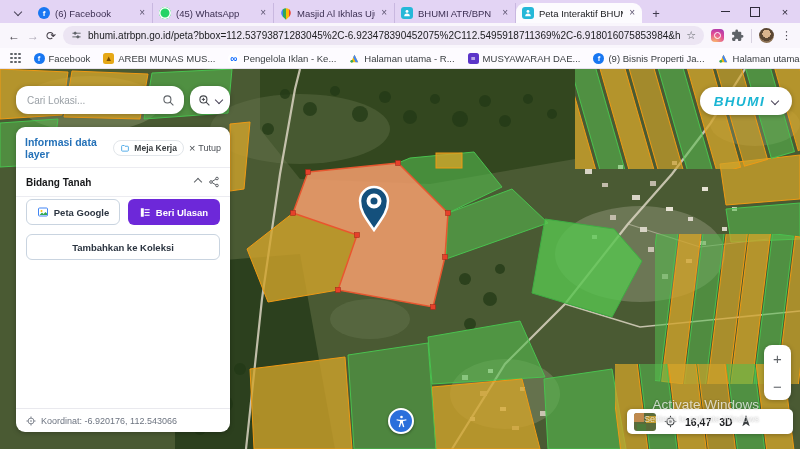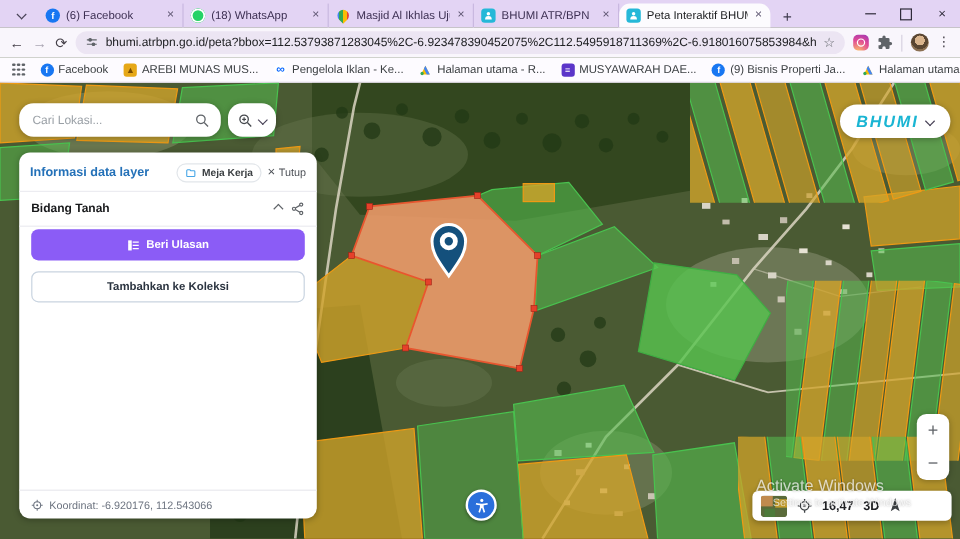--- a/index.html
+++ b/index.html
@@ -41,65 +41,65 @@
   .bm-sep{width:1px;height:12px;background:#d7d2de;margin-left:auto;}
   
   .map-wrap{position:absolute;left:0;top:69px;width:800px;height:380px;}
   .map-wrap svg.map{position:absolute;left:0;top:0;}
   
   .card{position:absolute;background:#fff;border-radius:12px;box-shadow:0 1px 5px rgba(0,0,0,.28);box-sizing:border-box;}
   .searchcard{left:16px;top:86px;width:168px;height:28px;display:flex;align-items:center;padding:0 9px;gap:6px;}
   .searchcard input{border:none;outline:none;flex:1;font-size:10px;color:#333;min-width:0;background:transparent;font-family:"Liberation Sans",sans-serif;}
   .searchcard input::placeholder{color:#9aa0a6;}
   .zoomsearch{left:190px;top:86px;width:40px;height:28px;display:flex;align-items:center;justify-content:center;gap:5px;}
-  .infopanel{left:16px;top:127px;width:248px;height:305px;border-radius:9px;}
+  .infopanel{left:16px;top:127px;width:214px;height:305px;border-radius:9px;}
   .ip-head{display:flex;align-items:center;padding:9px 9px 7px 9px;gap:5px;}
   .ip-title{font-size:10.5px;font-weight:bold;color:#2471b8;flex:1;}
   .chip{display:flex;align-items:center;gap:4px;border:1px solid #e2e6ea;border-radius:12px;padding:2px 6px;font-size:8.5px;color:#3c4043;font-weight:bold;}
   .tutup{display:flex;align-items:center;gap:3px;font-size:9px;color:#4b4f55;}
   .hr{height:1px;background:#ececf1;margin:0;}
   .ip-sect{display:flex;align-items:center;padding:8px 10px;gap:7px;}
   .ip-sect-title{font-size:10px;font-weight:bold;color:#17181a;flex:1;}
   .fields{padding:6px 10px 2px 10px;}
   .frow{display:flex;margin:0 0 10px 0;}
   .flabel{width:62px;font-size:8.5px;color:#8b94a3;flex:0 0 auto;}
   .fvalue{font-size:8.5px;color:#555d66;}
   .btnrow{display:flex;gap:8px;padding:2px 10px 0 10px;}
   .btn{height:26px;border-radius:6px;display:flex;align-items:center;justify-content:center;gap:5px;font-size:9.5px;font-weight:bold;box-sizing:border-box;}
   .btn.outline{border:1px solid #c9d4e0;background:#fff;color:#2b3440;flex:1;}
-  .btn.orange{background:#8b5cf6;color:#fff;border:none;flex:1;}
+  .btn.orange{background:#6d28d9;color:#fff;border:none;flex:1;}
   .btn.wide{margin:9px 10px 0 10px;border:1px solid #c9d4e0;background:#fff;color:#2b3440;}
   .ip-foot{position:absolute;left:0;right:0;bottom:0;height:23px;border-top:1px solid #e9e9ee;display:flex;align-items:center;gap:5px;padding:0 10px;font-size:9px;color:#6d7480;}
   .bhumi-pill{left:700px;top:87px;width:92px;height:28px;border-radius:14px;display:flex;align-items:center;justify-content:center;gap:7px;}
   .bhumi-logo{font-size:13.5px;font-weight:bold;color:#1ab5d3;letter-spacing:1.5px;font-style:italic;}
   .zoomctl{left:764px;top:345px;width:27px;height:55px;border-radius:8px;display:flex;flex-direction:column;align-items:center;justify-content:space-around;font-size:15px;color:#5f6368;}
   .a11y{position:absolute;left:388px;top:408px;width:26px;height:26px;border-radius:50%;background:#2a6fdb;border:2px solid #fff;box-shadow:0 1px 3px rgba(0,0,0,.4);display:flex;align-items:center;justify-content:center;box-sizing:border-box;}
   .statusbar{left:627px;top:409px;width:166px;height:25px;border-radius:5px;display:flex;align-items:center;gap:8px;padding:0 7px;}
   .thumb{width:22px;height:18px;border-radius:3px;overflow:hidden;flex:0 0 auto;}
   .stat-num{font-size:10.5px;font-weight:bold;color:#202124;}
   .watermark{position:absolute;left:630px;top:397px;color:rgba(255,255,255,.72);text-shadow:0 0 2px rgba(0,0,0,.3);pointer-events:none;z-index:5;}
-  .watermark .l1{font-size:13.5px;}
+  .watermark .l1{font-size:13.5px;text-align:right;}
   .watermark .l2{font-size:9px;margin:2px 0 0 14px;}
   .z2{z-index:2;}
 </style>
 </head>
 <body>
 
 <div class="tabstrip">
   <div class="tabsearch">
       <span class="chev"></span>
     </div>
   <div class="tab">
     <span class="fav fav-fb">f</span>
     <span class="tab-title">(6) Facebook</span>
     <span class="tab-close">×</span>
   </div>
   <div class="tab">
     <span class="fav fav-wa"></span>
-    <span class="tab-title">(18) WhatsApp</span>
+    <span class="tab-title">(45) WhatsApp</span>
     <span class="tab-close">×</span>
   </div>
   <div class="tab">
     <span class="fav" style="background:linear-gradient(135deg,#4285f4 25%,#34a853 25% 50%,#fbbc04 50% 75%,#ea4335 75%);border-radius:50% 50% 50% 0;transform:rotate(-45deg) scale(.8);"></span>
     <span class="tab-title">Masjid Al Ikhlas Ujung Pangi</span>
     <span class="tab-close">×</span>
   </div>
   <div class="tab">
     <span class="fav fav-bh">
       <svg width="8" height="8" viewBox="0 0 10 10">
@@ -418,20 +418,28 @@
           <circle cx="18" cy="5" r="2.6"></circle>
           <circle cx="6" cy="12" r="2.6"></circle>
           <circle cx="18" cy="19" r="2.6"></circle>
           <line x1="8.3" y1="10.7" x2="15.7" y2="6.3"></line>
           <line x1="8.3" y1="13.3" x2="15.7" y2="17.7"></line>
         </g>
       </svg>
   </div>
   <div class="hr"></div>
   <div class="btnrow">
+    <div class="btn outline">
+      <svg width="12" height="12" viewBox="0 0 24 24">
+          <rect x="3" y="4" width="18" height="16" rx="2" fill="none" stroke="#4285f4" stroke-width="2"></rect>
+          <circle cx="9" cy="10" r="2" fill="#fbbc04"></circle>
+          <path d="M5 18 l5-5 3 3 4-4 3 3 v3 z" fill="#34a853"></path>
+        </svg>
+      <span>Peta Google</span>
+    </div>
     <div class="btn orange">
       <svg width="11" height="11" viewBox="0 0 24 24">
           <g stroke="#fff" stroke-width="2.4" fill="#fff">
             <rect x="3" y="4" width="4" height="4"></rect>
             <line x1="10" y1="6" x2="21" y2="6"></line>
             <rect x="3" y="10" width="4" height="4"></rect>
             <line x1="10" y1="12" x2="21" y2="12"></line>
             <rect x="3" y="16" width="4" height="4"></rect>
             <line x1="10" y1="18" x2="21" y2="18"></line>
           </g>

